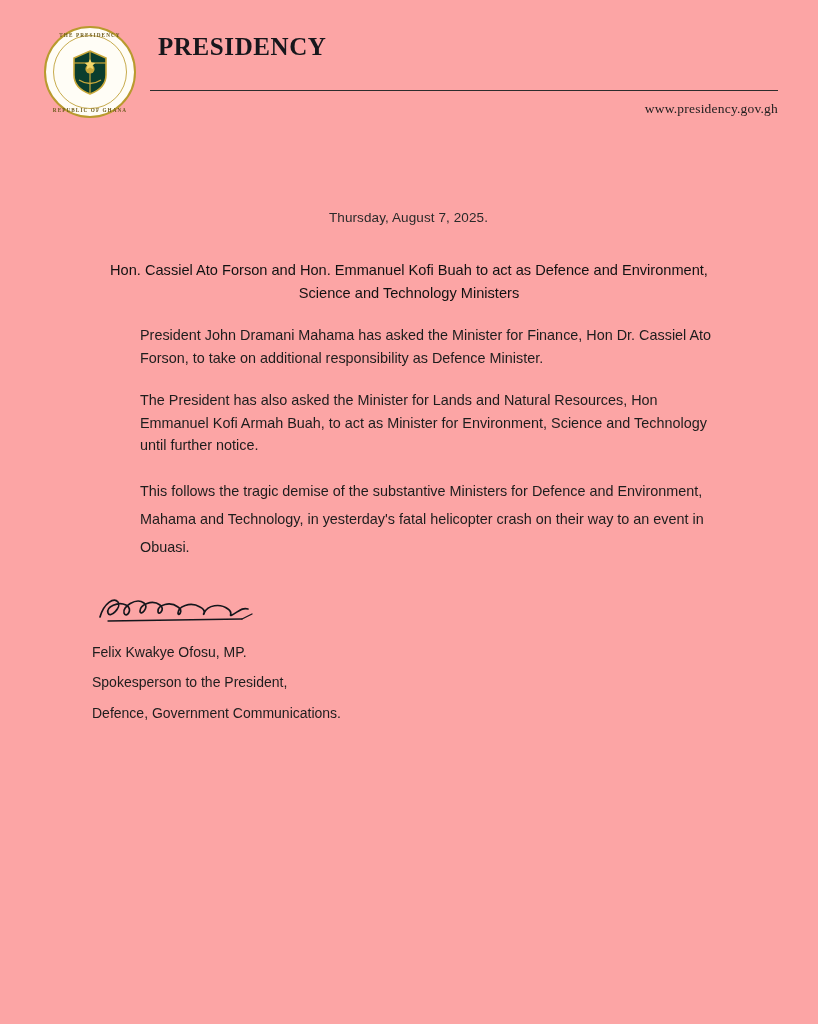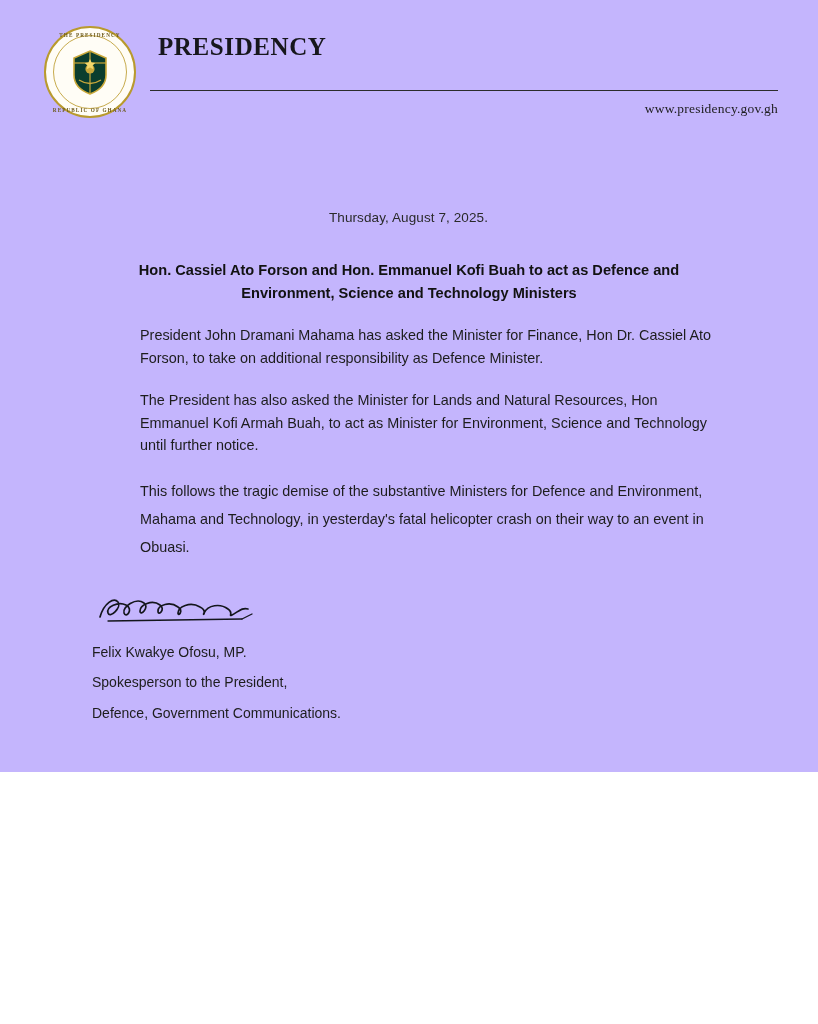--- a/index.html
+++ b/index.html
@@ -12,22 +12,22 @@
     height: 1024px;
     font-family: "Liberation Sans", sans-serif;
     color: #1b1b1b;
     overflow: hidden;
     position: relative;
   }
 
   .page {
     position: relative;
     width: 818px;
-    height: 772px;
-    background: #c4b5fd;
+    height: 1024px;
+    background: #fca5a5;
     box-sizing: border-box;
   }
 
   
   .letterhead {
     position: relative;
     padding: 26px 40px 0 40px;
     display: flex;
     align-items: flex-start;
   }
@@ -125,21 +125,21 @@
     font-size: 13.5px;
     color: #2a2a2a;
     padding-right: 1px;
     letter-spacing: 0.1px;
   }
 
   .headline {
     margin-top: 34px;
     text-align: center;
     font-size: 14.6px;
-    font-weight: bold;
+    font-weight: normal;
     line-height: 1.55;
     color: #121212;
     padding: 0 18px;
   }
 
   .para {
     margin-top: 20px;
     font-size: 14.4px;
     line-height: 1.56;
     color: #1d1d1d;

